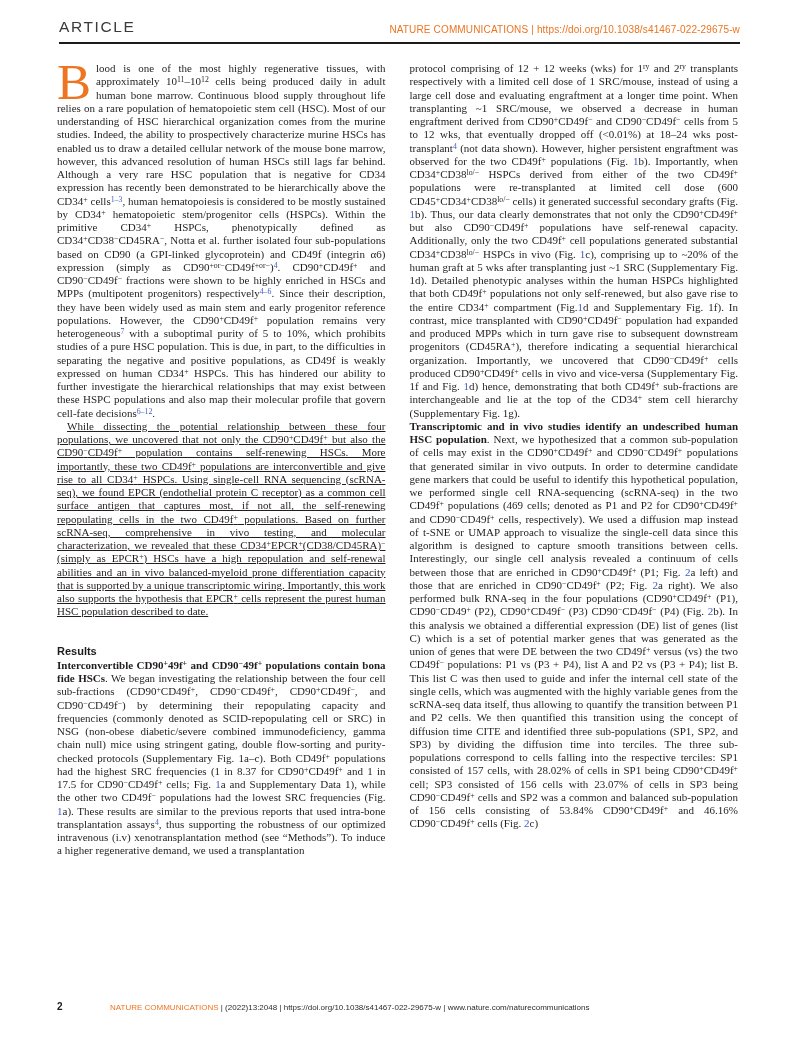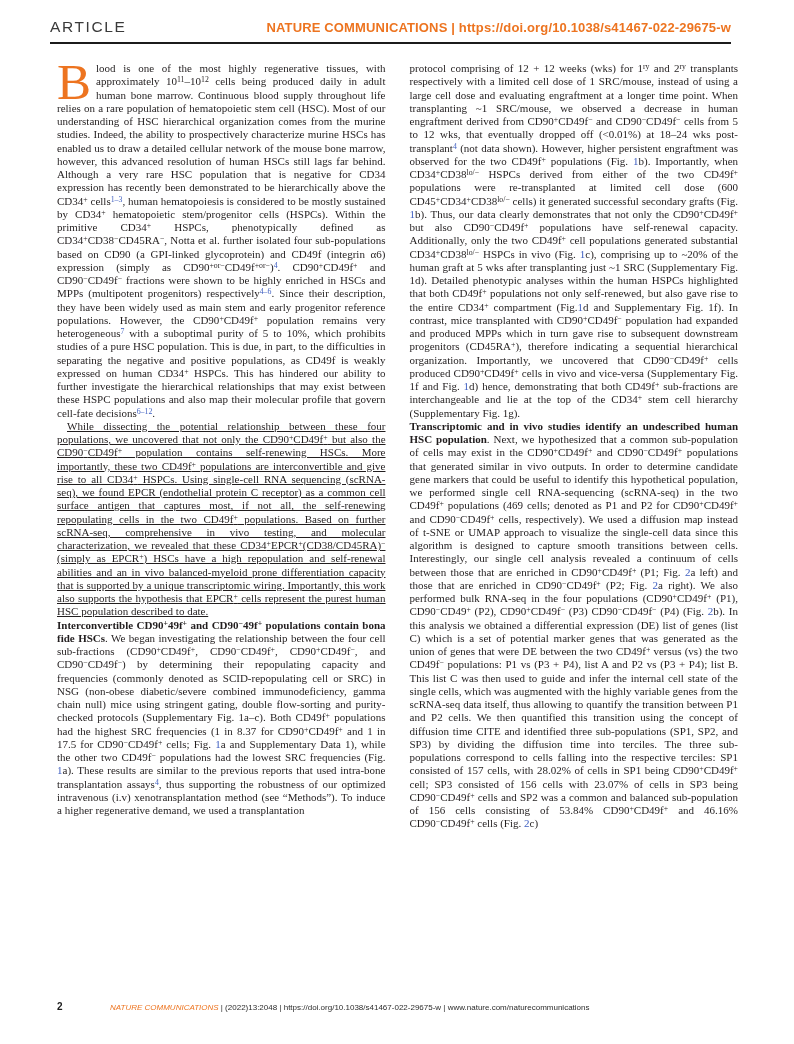--- a/index.html
+++ b/index.html
@@ -10,34 +10,33 @@
   .page{
     position:relative;
     width:794px;height:1044px;
     background:#ffffff;
     overflow:hidden;
     font-family:"Liberation Serif","DejaVu Serif",serif;
     color:#221e1f;
   }
   
   .header{
-    position:absolute;left:50px;top:18px;width:681px;
+    position:absolute;left:59px;top:18px;width:681px;
     display:flex;justify-content:space-between;align-items:flex-end;
     border-bottom:2.4px solid #1b1b1b;
     padding-bottom:6px;
   }
   .article-label{
     font-family:"Liberation Sans",sans-serif;
     font-size:15.5px;font-weight:400;letter-spacing:1.6px;color:#3a3a3a;
   }
   .journal-doi{
     font-family:"Liberation Sans",sans-serif;
-    font-size:13px;color:var(--accent-orange);letter-spacing:.15px;
+    font-size:10px;color:var(--accent-orange);letter-spacing:.15px;
     padding-bottom:1px;
-    font-weight:bold;
   }
   
   .columns{
     position:absolute;left:57px;top:62px;width:681px;
     display:flex;gap:24px;
   }
   .col{
     width:328.5px;
     font-size:11px;line-height:13.25px;
     text-align:justify;
@@ -60,37 +59,38 @@
   .lk{color:var(--link-blue);}
   .b{font-weight:700;margin-top:20px;}
   
   .footer{
     position:absolute;left:57px;top:1001px;width:681px;
     font-family:"Liberation Sans",sans-serif;
     font-size:8px;color:#2c2c2c;
     display:flex;align-items:baseline;
   }
   .page-number{font-weight:700;font-size:10px;width:53px;color:#1c1c1c;}
-  .journal-name{color:var(--accent-orange);font-style:italic;}
+  .journal-name{color:var(--accent-orange);}
 </style>
 </head>
 <body>
 
 <div class="page">
 
   <div class="header">
     <div class="article-label">ARTICLE</div>
     <div class="journal-doi">NATURE COMMUNICATIONS | https://doi.org/10.1038/s41467-022-29675-w</div>
   </div>
 
   <div class="columns">
 
     <div class="col">
       <p><span class="dropcap">B</span><span><span>lood is one of the most highly regenerative tissues, with approximately 10</span><span class="sup">11</span><span>–10</span><span class="sup">12</span><span> cells being produced daily in adult human bone marrow. Continuous blood supply throughout life relies on a rare population of hematopoietic stem cell (HSC). Most of our understanding of HSC hierarchical organization comes from the murine studies. Indeed, the ability to prospectively characterize murine HSCs has enabled us to draw a detailed cellular network of the mouse bone marrow, however, this advanced resolution of human HSCs still lags far behind. Although a very rare HSC population that is negative for CD34 expression has recently been demonstrated to be hierarchically above the CD34</span><span class="sup">+</span><span> cells</span><span class="sup lk">1–3</span><span>, human hematopoiesis is considered to be mostly sustained by CD34</span><span class="sup">+</span><span> hematopoietic stem/progenitor cells (HSPCs). Within the primitive CD34</span><span class="sup">+</span><span> HSPCs, phenotypically defined as CD34</span><span class="sup">+</span><span>CD38</span><span class="sup">−</span><span>CD45RA</span><span class="sup">−</span><span>, Notta et al. further isolated four sub-populations based on CD90 (a GPI-linked glycoprotein) and CD49f (integrin α6) expression (simply as CD90</span><span class="sup">+or−</span><span>CD49f</span><span class="sup">+or−</span><span>)</span><span class="sup lk">4</span><span>. CD90</span><span class="sup">+</span><span>CD49f</span><span class="sup">+</span><span> and CD90</span><span class="sup">−</span><span>CD49f</span><span class="sup">−</span><span> fractions were shown to be highly enriched in HSCs and MPPs (multipotent progenitors) respectively</span><span class="sup lk">4–6</span><span>. Since their description, they have been widely used as main stem and early progenitor reference populations. However, the CD90</span><span class="sup">+</span><span>CD49f</span><span class="sup">+</span><span> population remains very heterogeneous</span><span class="sup lk">7</span><span> with a suboptimal purity of 5 to 10%, which prohibits studies of a pure HSC population. This is due, in part, to the difficulties in separating the negative and positive populations, as CD49f is weakly expressed on human CD34</span><span class="sup">+</span><span> HSPCs. This has hindered our ability to further investigate the hierarchical relationships that may exist between these HSPC populations and also map their molecular profile that govern cell-fate decisions</span><span class="sup lk">6–12</span><span>.</span></span></p>
       <p class="indent"><span>While dissecting the potential relationship between these four populations, we uncovered that not only the CD90</span><span class="sup">+</span><span>CD49f</span><span class="sup">+</span><span> but also the CD90</span><span class="sup">−</span><span>CD49f</span><span class="sup">+</span><span> population contains self-renewing HSCs. More importantly, these two CD49f</span><span class="sup">+</span><span> populations are interconvertible and give rise to all CD34</span><span class="sup">+</span><span> HSPCs. Using single-cell RNA sequencing (scRNA-seq), we found EPCR (endothelial protein C receptor) as a common cell surface antigen that captures most, if not all, the self-renewing repopulating cells in the two CD49f</span><span class="sup">+</span><span> populations. Based on further scRNA-seq, comprehensive in vivo testing, and molecular characterization, we revealed that these CD34</span><span class="sup">+</span><span>EPCR</span><span class="sup">+</span><span>(CD38/CD45RA)</span><span class="sup">−</span><span> (simply as EPCR</span><span class="sup">+</span><span>) HSCs have a high repopulation and self-renewal abilities and an in vivo balanced-myeloid prone differentiation capacity that is supported by a unique transcriptomic wiring. Importantly, this work also supports the hypothesis that EPCR</span><span class="sup">+</span><span> cells represent the purest human HSC population described to date.</span></p>
+      <h2 class="results-heading">Results</h2>
       <p><span class="b">Interconvertible CD90</span><span class="sup b">+</span><span class="b">49f</span><span class="sup b">+</span><span class="b"> and CD90</span><span class="sup b">−</span><span class="b">49f</span><span class="sup b">+</span><span class="b"> populations contain bona fide HSCs</span><span>. We began investigating the relationship between the four cell sub-fractions (CD90</span><span class="sup">+</span><span>CD49f</span><span class="sup">+</span><span>, CD90</span><span class="sup">−</span><span>CD49f</span><span class="sup">+</span><span>, CD90</span><span class="sup">+</span><span>CD49f</span><span class="sup">−</span><span>, and CD90</span><span class="sup">−</span><span>CD49f</span><span class="sup">−</span><span>) by determining their repopulating capacity and frequencies (commonly denoted as SCID-repopulating cell or SRC) in NSG (non-obese diabetic/severe combined immunodeficiency, gamma chain null) mice using stringent gating, double flow-sorting and purity-checked protocols (Supplementary Fig. 1a–c). Both CD49f</span><span class="sup">+</span><span> populations had the highest SRC frequencies (1 in 8.37 for CD90</span><span class="sup">+</span><span>CD49f</span><span class="sup">+</span><span> and 1 in 17.5 for CD90</span><span class="sup">−</span><span>CD49f</span><span class="sup">+</span><span> cells; Fig. </span><span class="lk">1</span><span>a and Supplementary Data 1), while the other two CD49f</span><span class="sup">−</span><span> populations had the lowest SRC frequencies (Fig. </span><span class="lk">1</span><span>a). These results are similar to the previous reports that used intra-bone transplantation assays</span><span class="sup lk">4</span><span>, thus supporting the robustness of our optimized intravenous (i.v) xenotransplantation method (see “Methods”). To induce a higher regenerative demand, we used a transplantation</span></p>
     </div>
 
     <div class="col">
       <p><span>protocol comprising of 12 + 12 weeks (wks) for 1</span><span class="sup">ry</span><span> and 2</span><span class="sup">ry</span><span> transplants respectively with a limited cell dose of 1 SRC/mouse, instead of using a large cell dose and evaluating engraftment at a longer time point. When transplanting ~1 SRC/mouse, we observed a decrease in human engraftment derived from CD90</span><span class="sup">+</span><span>CD49f</span><span class="sup">−</span><span> and CD90</span><span class="sup">−</span><span>CD49f</span><span class="sup">−</span><span> cells from 5 to 12 wks, that eventually dropped off (&lt;0.01%) at 18–24 wks post-transplant</span><span class="sup lk">4</span><span> (not data shown). However, higher persistent engraftment was observed for the two CD49f</span><span class="sup">+</span><span> populations (Fig. </span><span class="lk">1</span><span>b). Importantly, when CD34</span><span class="sup">+</span><span>CD38</span><span class="sup">lo/−</span><span> HSPCs derived from either of the two CD49f</span><span class="sup">+</span><span> populations were re-transplanted at limited cell dose (600 CD45</span><span class="sup">+</span><span>CD34</span><span class="sup">+</span><span>CD38</span><span class="sup">lo/−</span><span> cells) it generated successful secondary grafts (Fig. </span><span class="lk">1</span><span>b). Thus, our data clearly demonstrates that not only the CD90</span><span class="sup">+</span><span>CD49f</span><span class="sup">+</span><span> but also CD90</span><span class="sup">−</span><span>CD49f</span><span class="sup">+</span><span> populations have self-renewal capacity. Additionally, only the two CD49f</span><span class="sup">+</span><span> cell populations generated substantial CD34</span><span class="sup">+</span><span>CD38</span><span class="sup">lo/−</span><span> HSPCs in vivo (Fig. </span><span class="lk">1</span><span>c), comprising up to ~20% of the human graft at 5 wks after transplanting just ~1 SRC (Supplementary Fig. 1d). Detailed phenotypic analyses within the human HSPCs highlighted that both CD49f</span><span class="sup">+</span><span> populations not only self-renewed, but also gave rise to the entire CD34</span><span class="sup">+</span><span> compartment (Fig.</span><span class="lk">1</span><span>d and Supplementary Fig. 1f). In contrast, mice transplanted with CD90</span><span class="sup">+</span><span>CD49f</span><span class="sup">−</span><span> population had expanded and produced MPPs which in turn gave rise to subsequent downstream progenitors (CD45RA</span><span class="sup">+</span><span>), therefore indicating a sequential hierarchical organization. Importantly, we uncovered that CD90</span><span class="sup">−</span><span>CD49f</span><span class="sup">+</span><span> cells produced CD90</span><span class="sup">+</span><span>CD49f</span><span class="sup">+</span><span> cells in vivo and vice-versa (Supplementary Fig. 1f and Fig. </span><span class="lk">1</span><span>d) hence, demonstrating that both CD49f</span><span class="sup">+</span><span> sub-fractions are interchangeable and lie at the top of the CD34</span><span class="sup">+</span><span> stem cell hierarchy (Supplementary Fig. 1g).</span></p>
       <p class="section-gap"><span class="b">Transcriptomic and in vivo studies identify an undescribed human HSC population</span><span>. Next, we hypothesized that a common sub-population of cells may exist in the CD90</span><span class="sup">+</span><span>CD49f</span><span class="sup">+</span><span> and CD90</span><span class="sup">−</span><span>CD49f</span><span class="sup">+</span><span> populations that generated similar in vivo outputs. In order to determine candidate gene markers that could be useful to identify this hypothetical population, we performed single cell RNA-sequencing (scRNA-seq) in the two CD49f</span><span class="sup">+</span><span> populations (469 cells; denoted as P1 and P2 for CD90</span><span class="sup">+</span><span>CD49f</span><span class="sup">+</span><span> and CD90</span><span class="sup">−</span><span>CD49f</span><span class="sup">+</span><span> cells, respectively). We used a diffusion map instead of t-SNE or UMAP approach to visualize the single-cell data since this algorithm is designed to capture smooth transitions between cells. Interestingly, our single cell analysis revealed a continuum of cells between those that are enriched in CD90</span><span class="sup">+</span><span>CD49f</span><span class="sup">+</span><span> (P1; Fig. </span><span class="lk">2</span><span>a left) and those that are enriched in CD90</span><span class="sup">−</span><span>CD49f</span><span class="sup">+</span><span> (P2; Fig. </span><span class="lk">2</span><span>a right). We also performed bulk RNA-seq in the four populations (CD90</span><span class="sup">+</span><span>CD49f</span><span class="sup">+</span><span> (P1), CD90</span><span class="sup">−</span><span>CD49</span><span class="sup">+</span><span> (P2), CD90</span><span class="sup">+</span><span>CD49f</span><span class="sup">−</span><span> (P3) CD90</span><span class="sup">−</span><span>CD49f</span><span class="sup">−</span><span> (P4) (Fig. </span><span class="lk">2</span><span>b). In this analysis we obtained a differential expression (DE) list of genes (list C) which is a set of potential marker genes that was generated as the union of genes that were DE between the two CD49f</span><span class="sup">+</span><span> versus (vs) the two CD49f</span><span class="sup">−</span><span> populations: P1 vs (P3 + P4), list A and P2 vs (P3 + P4); list B. This list C was then used to guide and infer the internal cell state of the single cells, which was augmented with the highly variable genes from the scRNA-seq data itself, thus allowing to quantify the transition between P1 and P2 cells. We then quantified this transition using the concept of diffusion time CITE and identified three sub-populations (SP1, SP2, and SP3) by dividing the diffusion time into terciles. The three sub-populations correspond to cells falling into the respective terciles: SP1 consisted of 157 cells, with 28.02% of cells in SP1 being CD90</span><span class="sup">+</span><span>CD49f</span><span class="sup">+</span><span> cell; SP3 consisted of 156 cells with 23.07% of cells in SP3 being CD90</span><span class="sup">−</span><span>CD49f</span><span class="sup">+</span><span> cells and SP2 was a common and balanced sub-population of 156 cells consisting of 53.84% CD90</span><span class="sup">+</span><span>CD49f</span><span class="sup">+</span><span> and 46.16% CD90</span><span class="sup">−</span><span>CD49f</span><span class="sup">+</span><span> cells (Fig. </span><span class="lk">2</span><span>c)</span></p>
     </div>
 
   </div>
 

